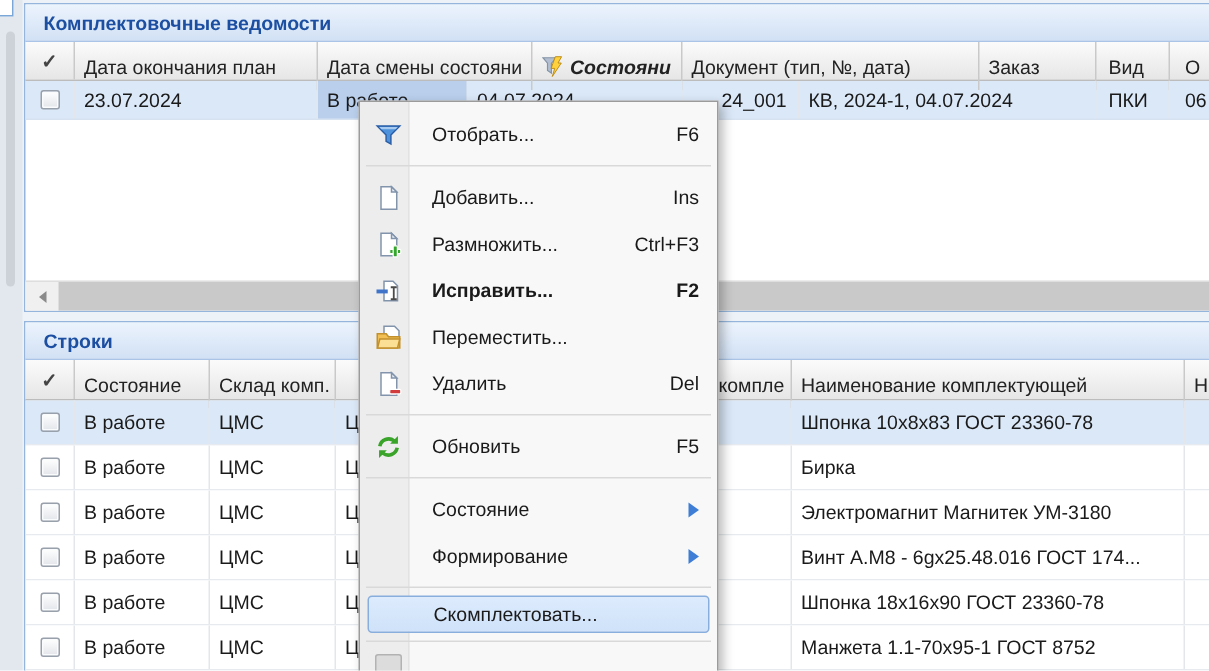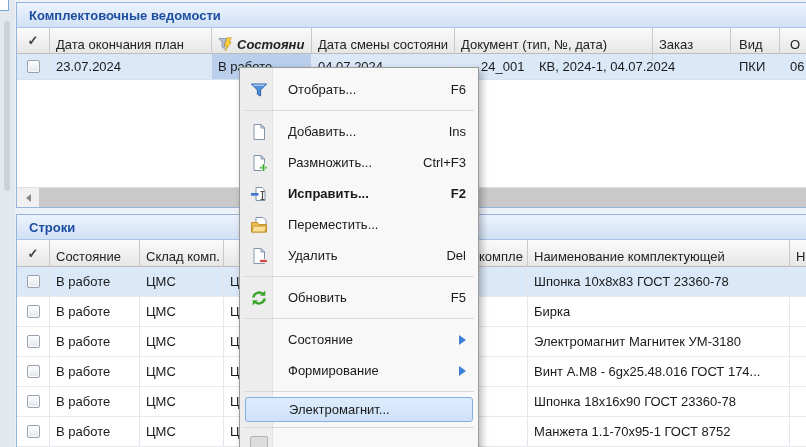--- a/index.html
+++ b/index.html
@@ -73,30 +73,30 @@
     <div class="mini-box"></div>
     <div class="splitter-bar"></div>
   </div>
 
   <section class="panel panel-top">
     <div class="panel-title">Комплектовочные ведомости</div>
 
     <div class="thead">
       <div class="th th-check">✓</div>
       <div class="th" style="width:162px">Дата окончания план</div>
+      <div class="th" style="width:143px">Дата смены состояни</div>
       <div class="th" style="width:100px">
         <span class="fl-ico">
           <svg width="16" height="15" viewBox="0 0 16 15">
             <path d="M1 1.5h9l-3.4 3.6v6.6L4 10V5.1L1 1.5z" fill="#b3bfd0" stroke="#8494a8" stroke-width="0.8"></path>
             <path d="M9.2 0.8h4.2l-2.4 4.2h2.2L7.2 14l1.6-5.4H6.4l2.8-7.8z" fill="#ffd23d" stroke="#b8860b" stroke-width="0.6"></path>
           </svg>
         </span>
         <span class="bi">Состояни</span>
       </div>
-      <div class="th" style="width:143px">Дата смены состояни</div>
       <div class="th" style="width:198px">Документ (тип, №, дата)</div>
       <div class="th" style="width:78px">Заказ</div>
       <div class="th" style="width:49px;padding-left:8px">Вид</div>
       <div class="th th-flex" style="padding-left:10px">О</div>
     </div>
 
     <div class="trow selected">
       <div class="td td-check">
         <span class="cb"></span>
       </div>
@@ -299,21 +299,21 @@
     </div>
 
     <div class="mi">
       <span class="lbl">Формирование</span>
       <span class="subarrow"></span>
     </div>
 
     <div class="sep"></div>
 
     <div class="mi hl">
-      <span class="lbl">Электромагнит...</span>
+      <span class="lbl">Скомплектовать...</span>
     </div>
 
     <div class="sep"></div>
 
     <div class="mi">
       <span class="sliver"></span>
     </div>
   </div>
 
 </div>

